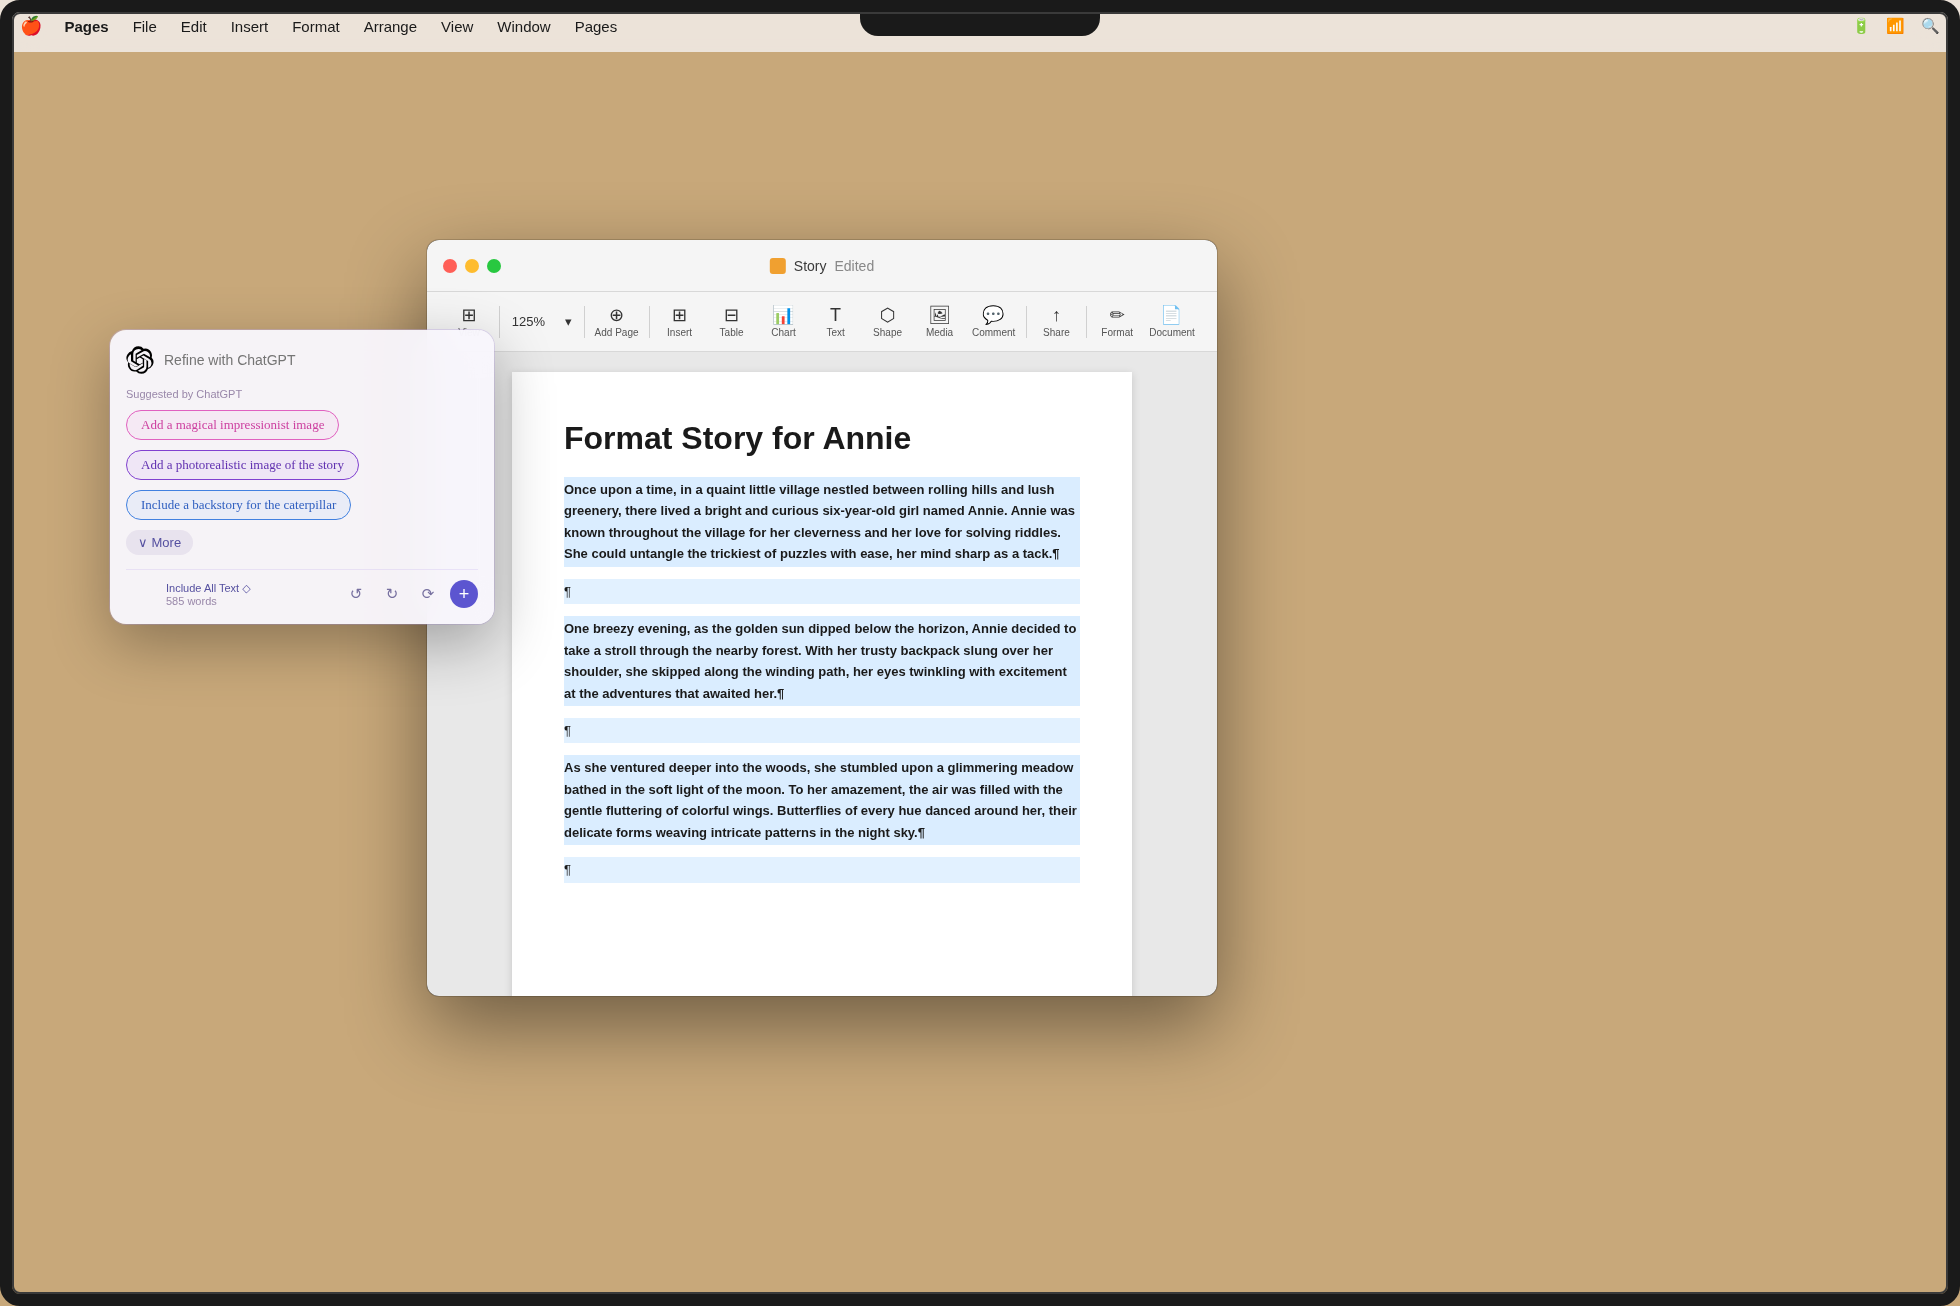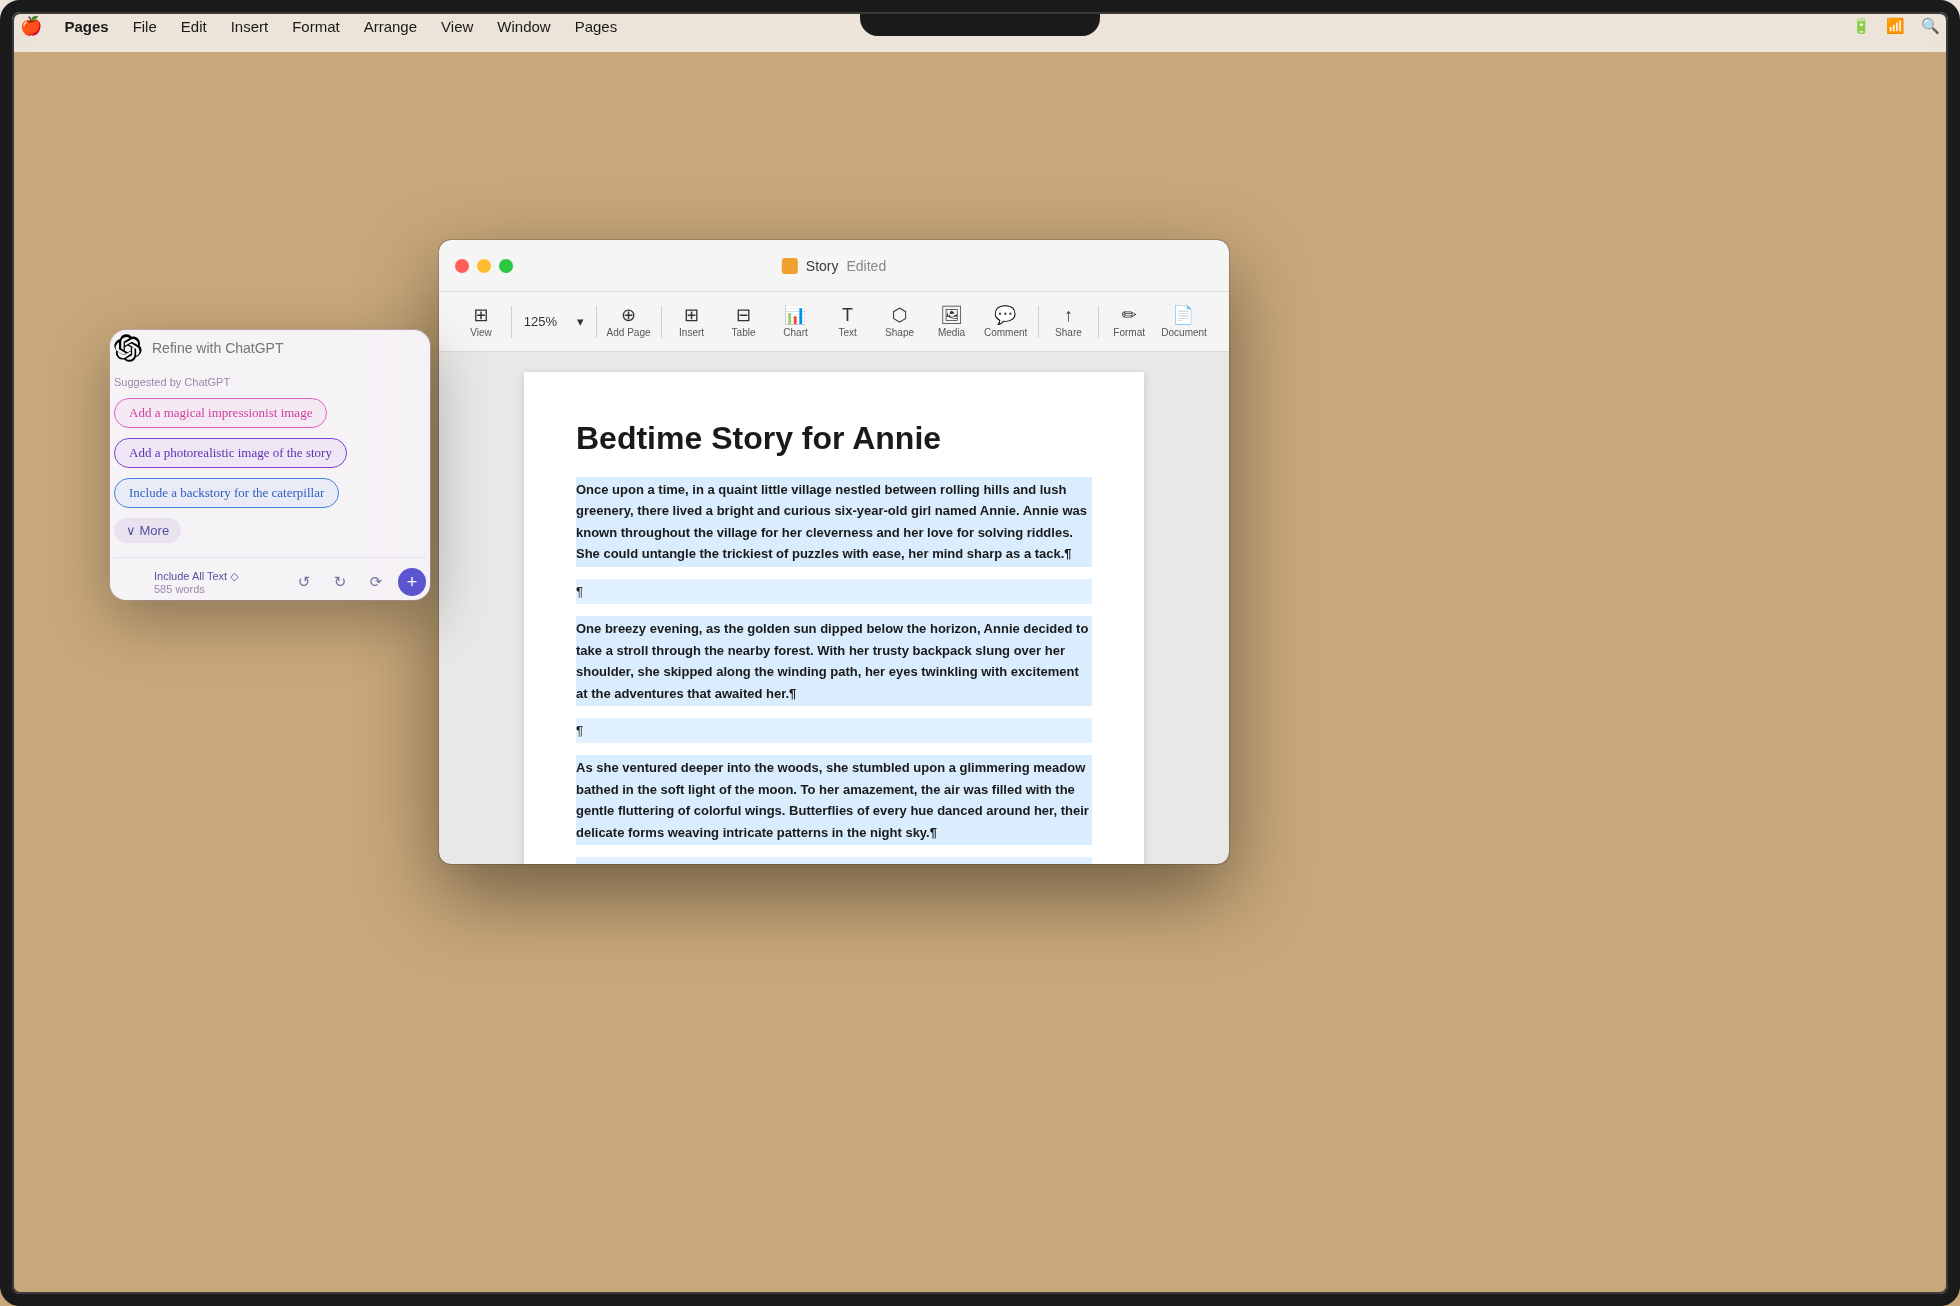--- a/index.html
+++ b/index.html
@@ -80,23 +80,23 @@
       height: 36px;
       background: #1a1a1a;
       border-radius: 0 0 18px 18px;
       z-index: 200;
     }
 
     
     .pages-window {
       position: absolute;
       top: 240px;
-      left: 439px;
+      left: 427px;
       width: 790px;
-      height: 624px;
+      height: 756px;
       background: #000000;
       border-radius: 12px;
       box-shadow: 0 30px 80px rgba(0,0,0,0.45), 0 0 0 1px rgba(0,0,0,0.15);
       overflow: hidden;
       z-index: 50;
     }
 
     
     .window-titlebar {
       height: 52px;
@@ -237,26 +237,26 @@
     .doc-paragraph.selected {
       background: rgba(173, 214, 255, 0.45);
       font-weight: bold;
     }
 
     
     .chatgpt-popup {
       position: absolute;
       top: 330px;
       left: 110px;
-      width: 320px;
+      width: 384px;
       background: rgba(248, 246, 252, 0.96);
       backdrop-filter: blur(20px);
       border-radius: 16px;
       box-shadow: 0 20px 60px rgba(0,0,0,0.3), 0 0 0 1px rgba(200,180,240,0.4);
-      padding: 4px;
+      padding: 16px;
       z-index: 80;
     }
 
     .chatgpt-input-row {
       display: flex;
       align-items: center;
       gap: 10px;
       margin-bottom: 14px;
     }
 
@@ -486,21 +486,21 @@
       <span class="toolbar-label">Format</span>
     </div>
     <div class="toolbar-item">
       <span class="toolbar-icon">📄</span>
       <span class="toolbar-label">Document</span>
     </div>
   </div>
 
   <div class="document-area">
     <div class="document-page">
-      <div class="doc-title">Bedtime Story for Annie</div>
+      <div class="doc-title">Format Story for Annie</div>
       <div class="doc-paragraph selected">Once upon a time, in a quaint little village nestled between rolling hills and lush greenery, there lived a bright and curious six-year-old girl named Annie. Annie was known throughout the village for her cleverness and her love for solving riddles. She could untangle the trickiest of puzzles with ease, her mind sharp as a tack.¶</div>
       <div class="doc-paragraph">¶</div>
       <div class="doc-paragraph selected">One breezy evening, as the golden sun dipped below the horizon, Annie decided to take a stroll through the nearby forest. With her trusty backpack slung over her shoulder, she skipped along the winding path, her eyes twinkling with excitement at the adventures that awaited her.¶</div>
       <div class="doc-paragraph">¶</div>
       <div class="doc-paragraph selected">As she ventured deeper into the woods, she stumbled upon a glimmering meadow bathed in the soft light of the moon. To her amazement, the air was filled with the gentle fluttering of colorful wings. Butterflies of every hue danced around her, their delicate forms weaving intricate patterns in the night sky.¶</div>
       <div class="doc-paragraph">¶</div>
 
     </div>
   </div>
 </div>

